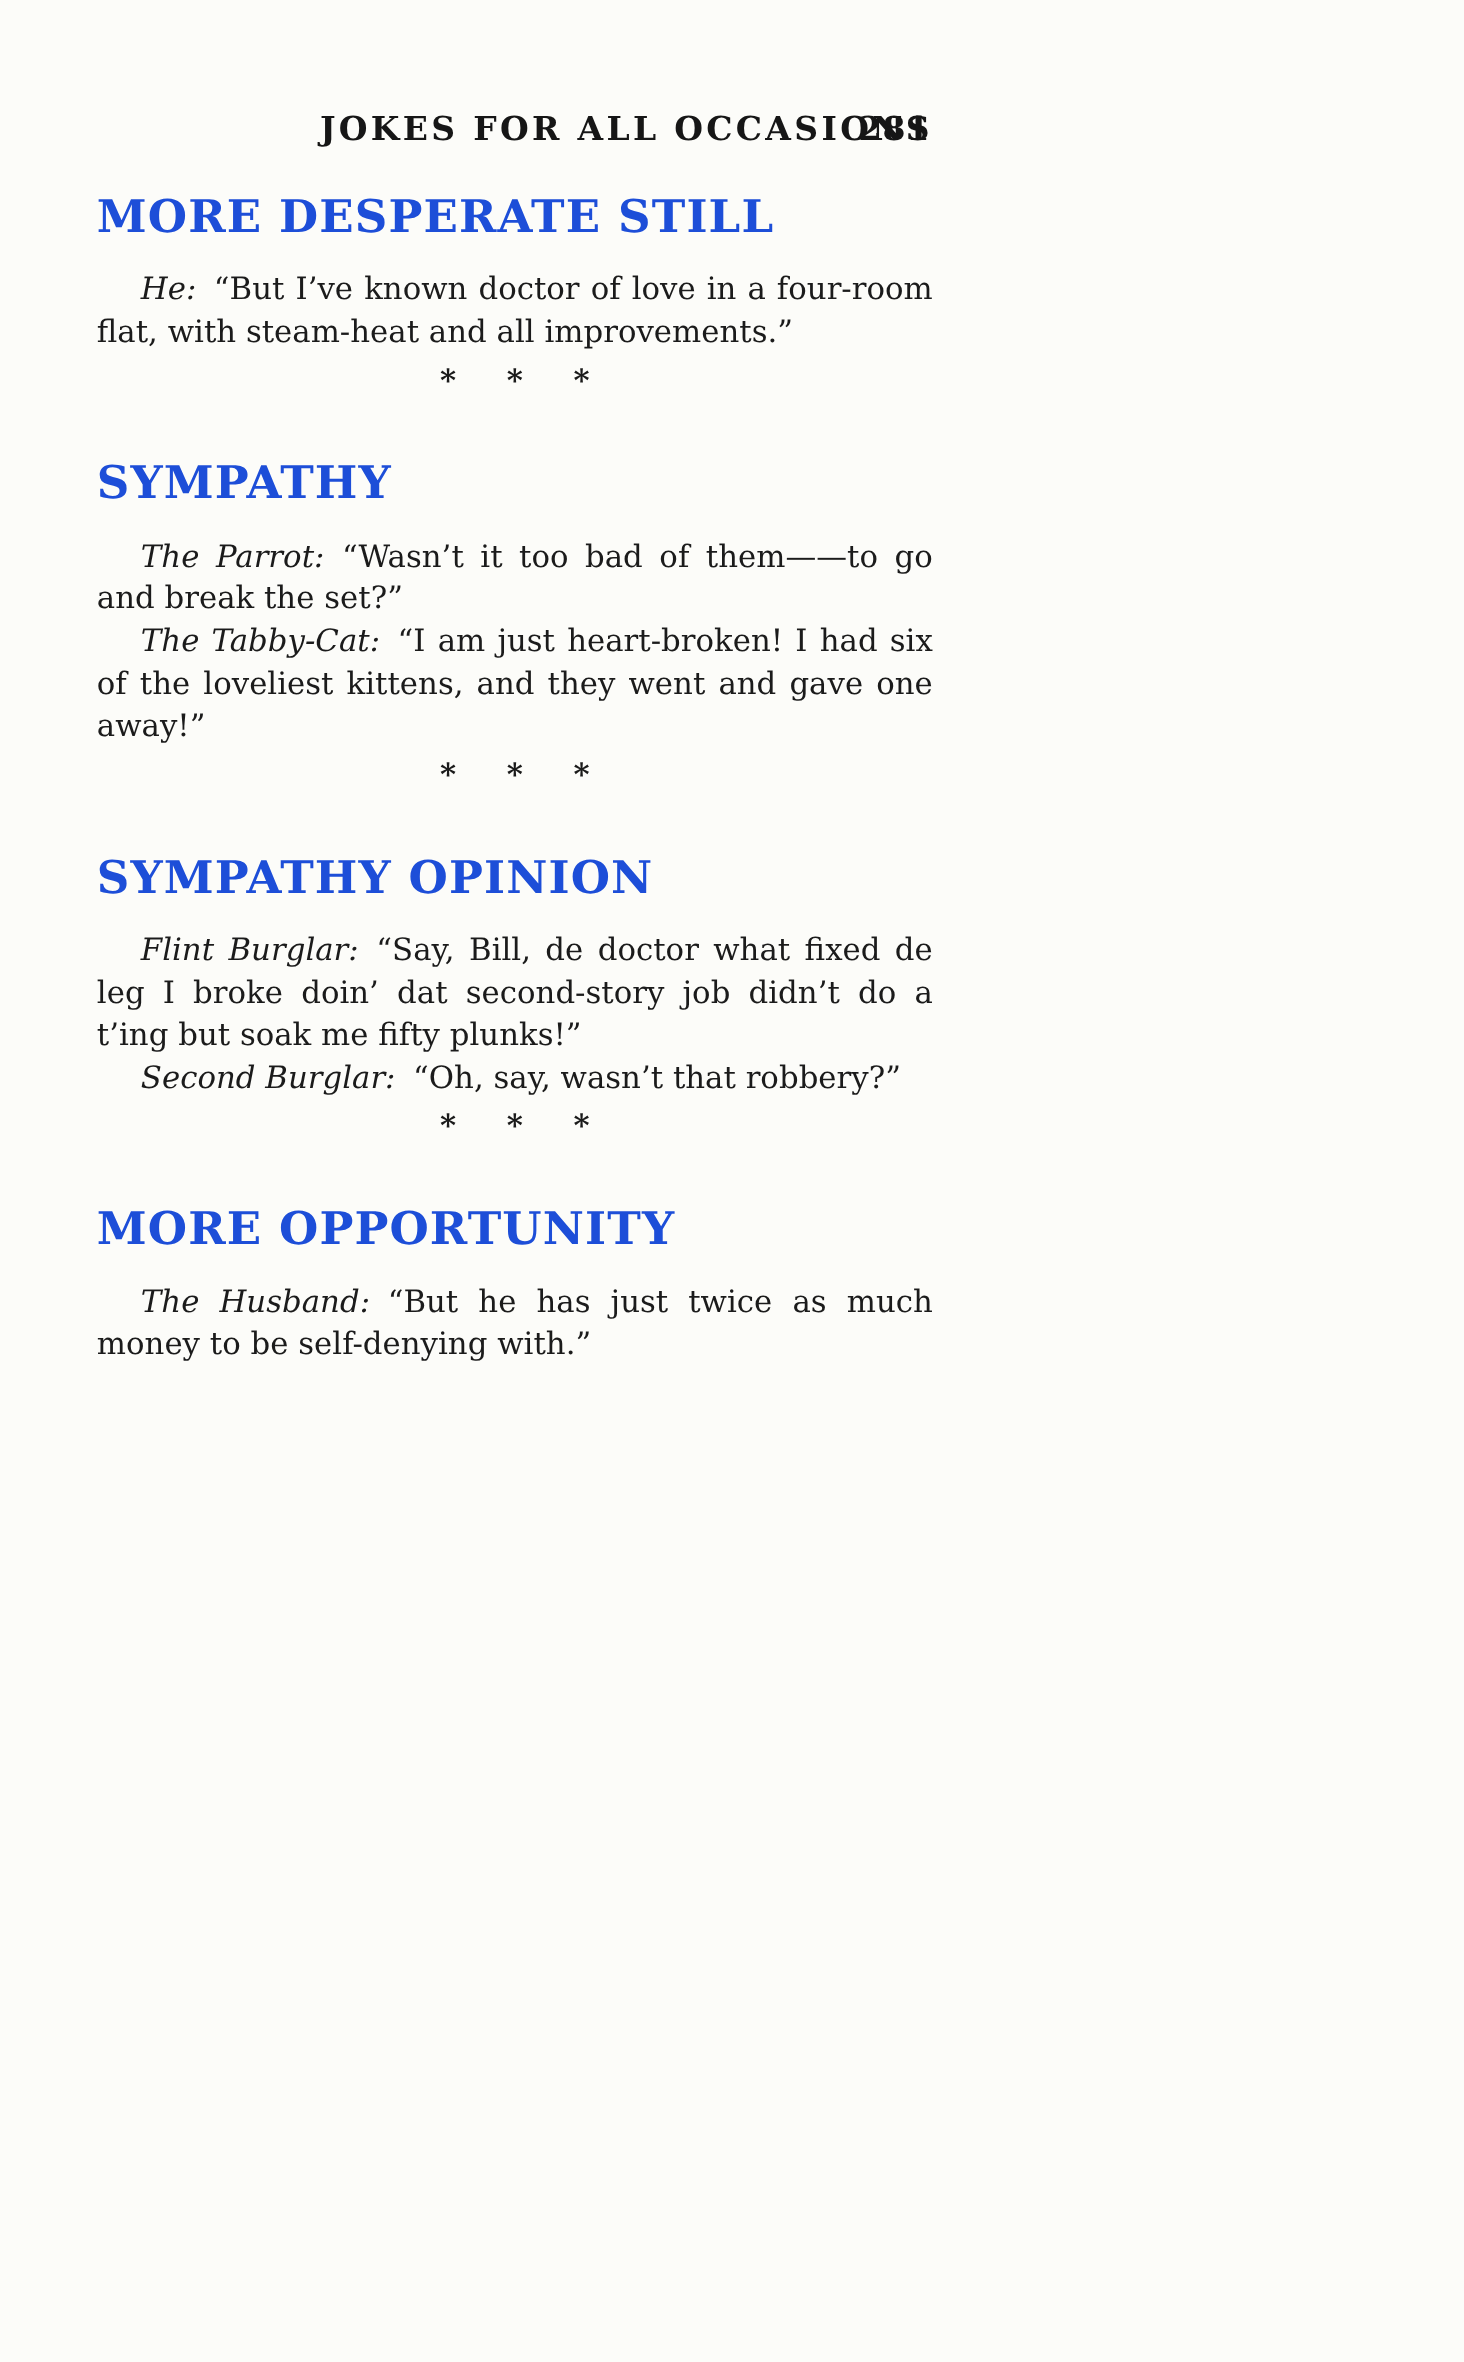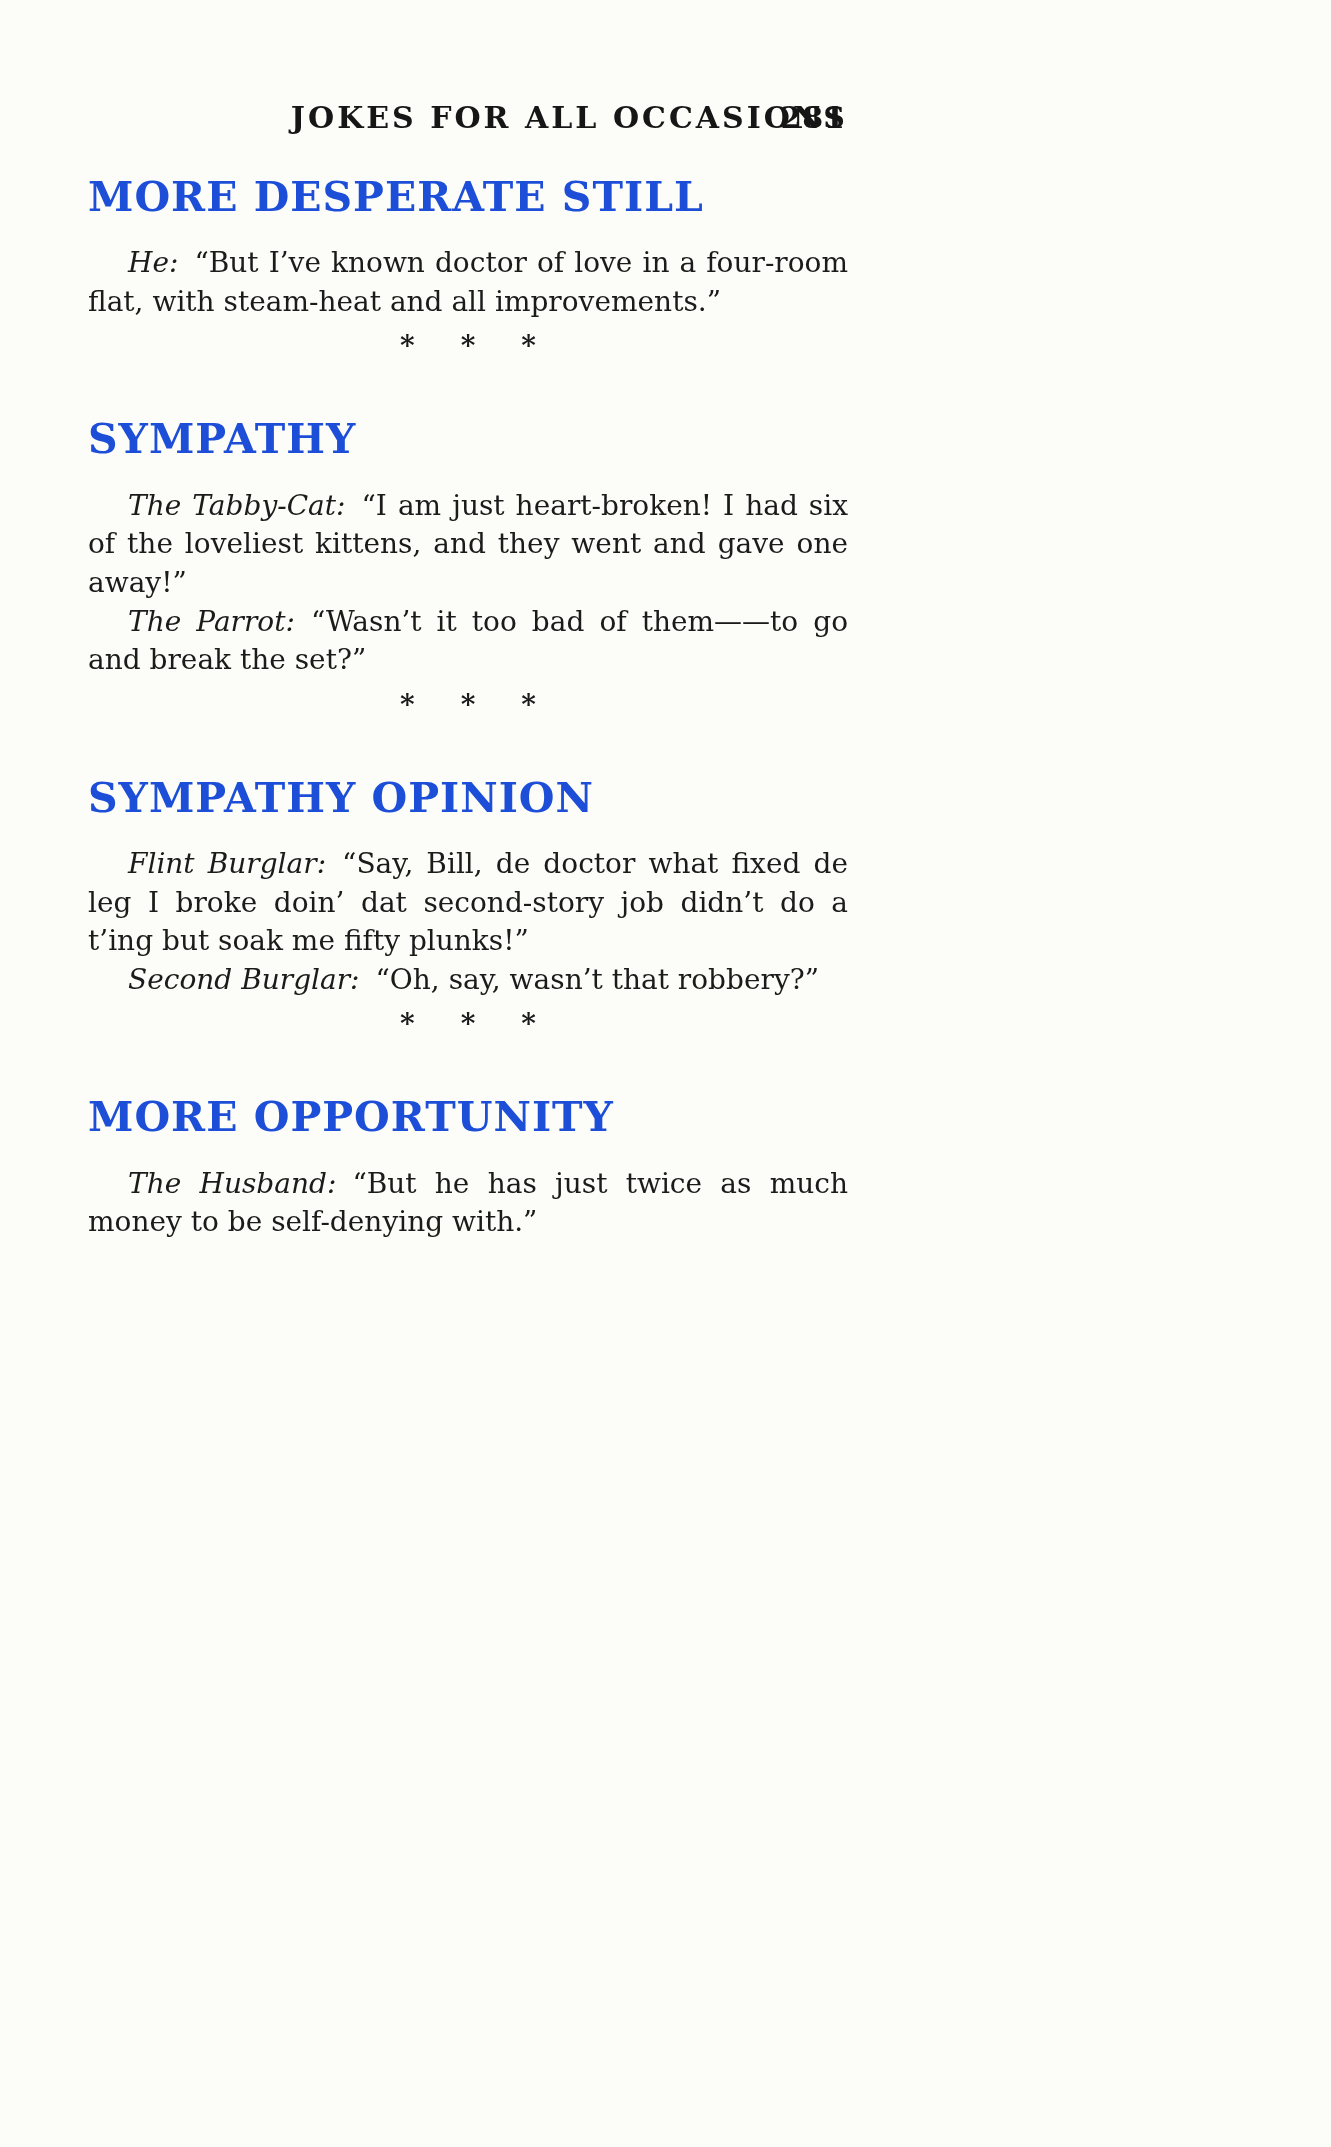--- a/index.html
+++ b/index.html
@@ -86,22 +86,22 @@
     <section class="section">
       <h2 class="section-heading">MORE DESPERATE STILL</h2>
       <p class="para"><span class="speaker">He:</span><span class="speech">“But I’ve known doctor of love in a four-room flat, with steam-heat and all improvements.”</span></p>
       <div class="divider">
         <span class="star">*</span><span class="star">*</span><span class="star">*</span>
       </div>
     </section>
 
     <section class="section">
       <h2 class="section-heading">SYMPATHY</h2>
+      <p class="para"><span class="speaker">The Parrot:</span><span class="speech">“Wasn’t it too bad of them——to go and break the set?”</span></p>
       <p class="para"><span class="speaker">The Tabby-Cat:</span><span class="speech">“I am just heart-broken! I had six of the loveliest kittens, and they went and gave one away!”</span></p>
-      <p class="para"><span class="speaker">The Parrot:</span><span class="speech">“Wasn’t it too bad of them——to go and break the set?”</span></p>
       <div class="divider">
         <span class="star">*</span><span class="star">*</span><span class="star">*</span>
       </div>
     </section>
 
     <section class="section">
       <h2 class="section-heading">SYMPATHY OPINION</h2>
       <p class="para"><span class="speaker">Flint Burglar:</span><span class="speech">“Say, Bill, de doctor what fixed de leg I broke doin’ dat second-story job didn’t do a t’ing but soak me fifty plunks!”</span></p>
       <p class="para"><span class="speaker">Second Burglar:</span><span class="speech">“Oh, say, wasn’t that robbery?”</span></p>
       <div class="divider">

